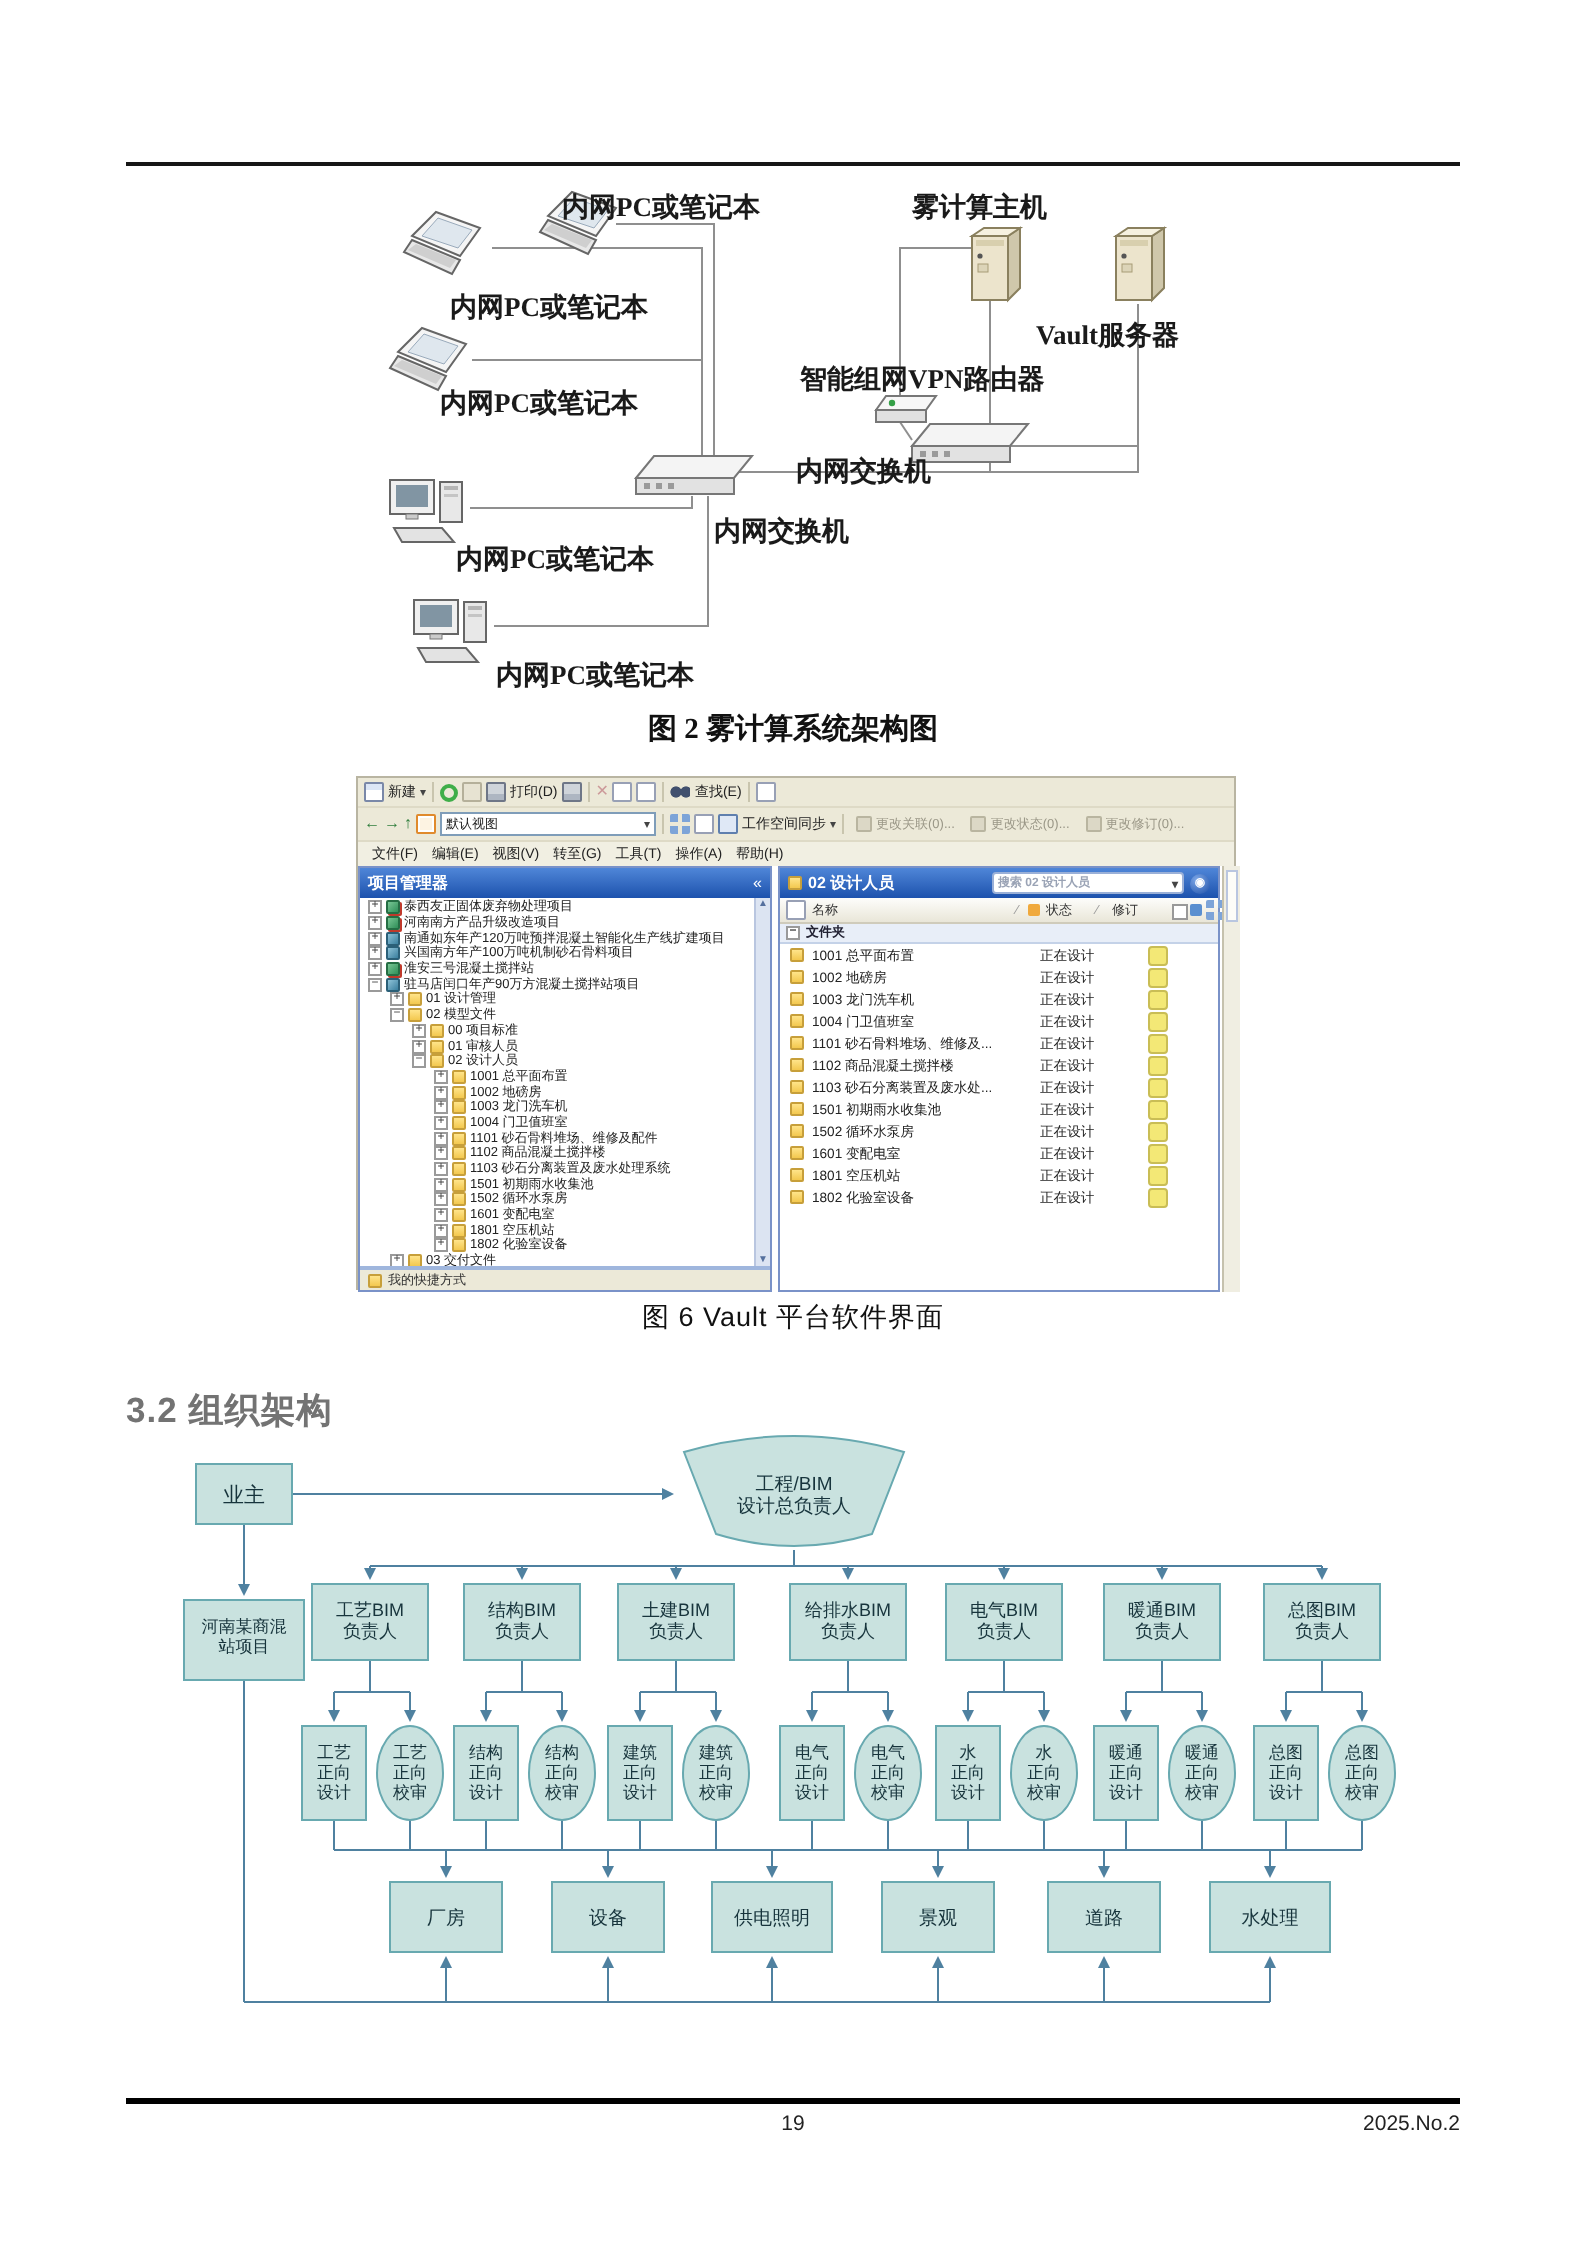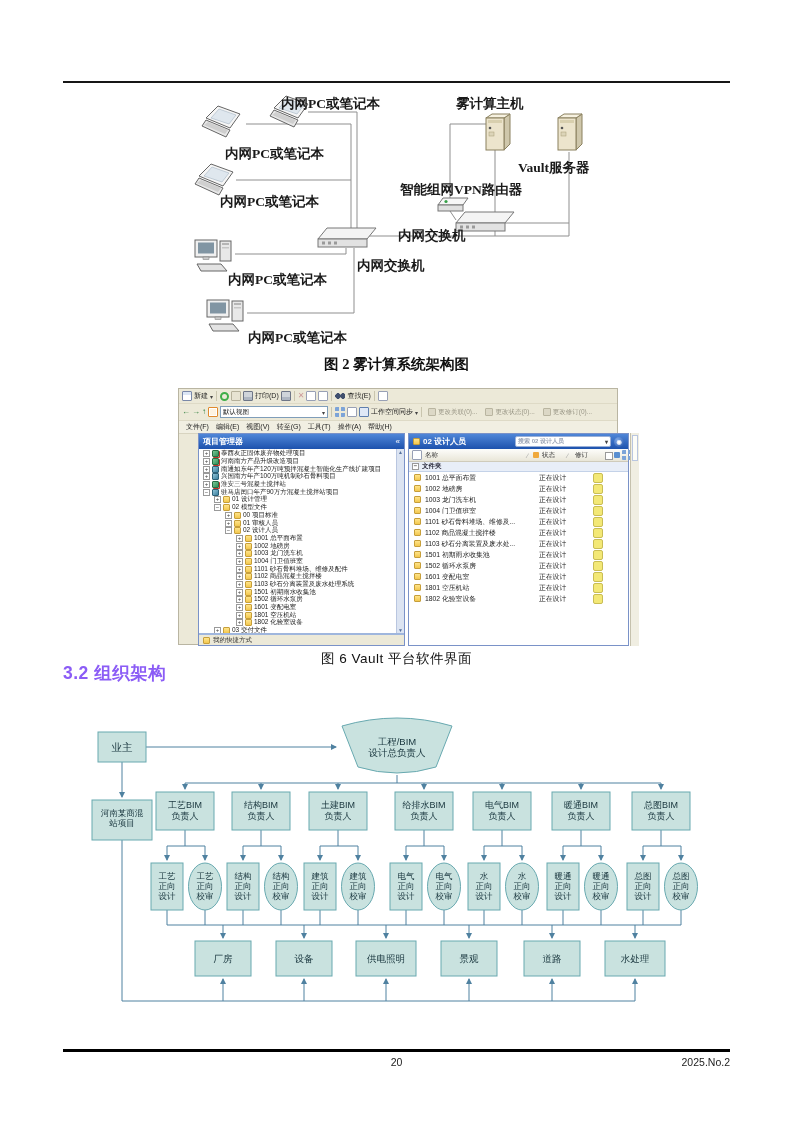--- a/index.html
+++ b/index.html
@@ -8,21 +8,21 @@
   .abs{position:absolute;}
 
   
   .doc-title{top:58px;left:0;width:100%;text-align:center;
              font:400 14.5px "Liberation Serif",serif;letter-spacing:1.5px;color:#111;}
   .head-rule{top:81px;left:63px;width:667px;height:2px;background:#161616;}
   .cap{left:0;width:100%;text-align:center;color:#111;}
   .cap2{top:355px;font:700 14.5px "Liberation Serif",serif;}
   .cap3{top:650px;font:500 13.5px "Liberation Sans",sans-serif;letter-spacing:.5px;}
   .cap4{top:1008px;font:700 14px "Liberation Serif",serif;}
-  .sec-head{top:661px;left:63px;font:700 17.5px "Liberation Sans",sans-serif;color:#8b5cf6;letter-spacing:.5px;}
+  .sec-head{top:693px;left:63px;font:700 17.5px "Liberation Sans",sans-serif;color:#737373;letter-spacing:.5px;}
   .foot-rule{top:1049px;left:63px;width:667px;height:3px;background:#000;}
   .foot-pg{top:1056px;left:0;width:100%;text-align:center;font:400 10.5px "Liberation Sans",sans-serif;color:#222;}
   .foot-issue{top:1056px;right:63px;font:400 10.5px "Liberation Sans",sans-serif;color:#222;}
 
   
   .fig2{top:88px;left:150px;}
   .fig2 text{font-family:"Liberation Serif",serif;font-weight:700;fill:#1a1a1a;}
 
   
   .vault{top:388px;left:178px;width:440px;height:257px;background:#ece9d8;
@@ -50,21 +50,21 @@
   .ic-grid{background:linear-gradient(#7da4d8,#7da4d8) 0 0/4px 4px no-repeat,
            linear-gradient(#7da4d8,#7da4d8) 6px 0/4px 4px no-repeat,
            linear-gradient(#7da4d8,#7da4d8) 0 6px/4px 4px no-repeat,
            linear-gradient(#7da4d8,#7da4d8) 6px 6px/4px 4px no-repeat;}
   .ic-sync{background:#dfe8f6;border:1px solid #5f7fae;}
   .combo{display:flex;align-items:center;background:#fff;border:1px solid #7f9db9;height:12px;
          width:108px;font-size:6.5px;color:#222;padding:0 2px;box-sizing:border-box;justify-content:space-between;}
   .btn-gray{display:flex;align-items:center;gap:2px;font-size:6.5px;color:#9a9787;padding:0 3px;height:13px;}
   .btn-gray .ti{width:8px;height:8px;background:#dcd8c6;border:1px solid #b9b5a0;}
 
-  .vmain{position:absolute;top:44px;left:0;width:440px;height:213px;background:#fff;margin-left:19px;}
+  .vmain{position:absolute;top:44px;left:0;width:440px;height:213px;background:#fff;}
   .lpanel{position:absolute;top:0;left:0;width:207px;height:213px;border:1px solid #7a92c8;box-sizing:border-box;background:#fff;}
   .ptitle{height:15px;background:linear-gradient(180deg,#4f86d8,#1d52ad);color:#fff;
           font-size:8px;font-weight:700;display:flex;align-items:center;padding:0 4px;gap:3px;box-sizing:border-box;}
   .ptitle .sp{flex:1;}
   .chev{font-size:8px;color:#fff;font-weight:400;}
   .tree{position:absolute;top:15px;left:0;right:7px;bottom:12px;overflow:hidden;padding-top:1px;}
   .trow{display:flex;align-items:center;gap:2px;height:7.7px;font-size:6.5px;color:#222;white-space:nowrap;}
   .tgl{width:7px;height:7px;border:1px solid #9a9a9a;background:#fff;font-size:6px;line-height:5px;
        text-align:center;color:#444;box-sizing:border-box;flex:none;}
   .nico{width:7px;height:7px;flex:none;border-radius:1px;box-sizing:border-box;}
@@ -628,15 +628,15 @@
       <text x="306" y="250" font-size="9.5" text-anchor="middle" fill="#17343c"><tspan x="306" dy="0">供电照明</tspan></text>
       <rect x="361" y="229" width="56" height="35" fill="#c9e2df" stroke="#68a9b0" stroke-width="1"></rect>
       <text x="389" y="250" font-size="9.5" text-anchor="middle" fill="#17343c"><tspan x="389" dy="0">景观</tspan></text>
       <rect x="444" y="229" width="56" height="35" fill="#c9e2df" stroke="#68a9b0" stroke-width="1"></rect>
       <text x="472" y="250" font-size="9.5" text-anchor="middle" fill="#17343c"><tspan x="472" dy="0">道路</tspan></text>
       <rect x="525" y="229" width="60" height="35" fill="#c9e2df" stroke="#68a9b0" stroke-width="1"></rect>
       <text x="555" y="250" font-size="9.5" text-anchor="middle" fill="#17343c"><tspan x="555" dy="0">水处理</tspan></text>
     </svg>
 
   <div class="abs foot-rule"></div>
-  <div class="abs foot-pg">20</div>
+  <div class="abs foot-pg">19</div>
   <div class="abs foot-issue">2025.No.2</div>
 </div>
 
 </body></html>

